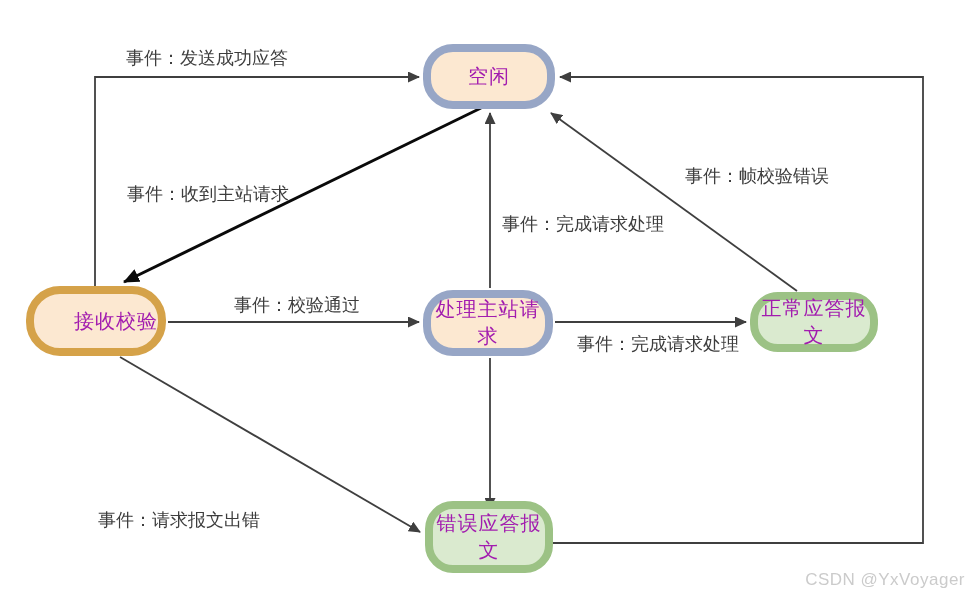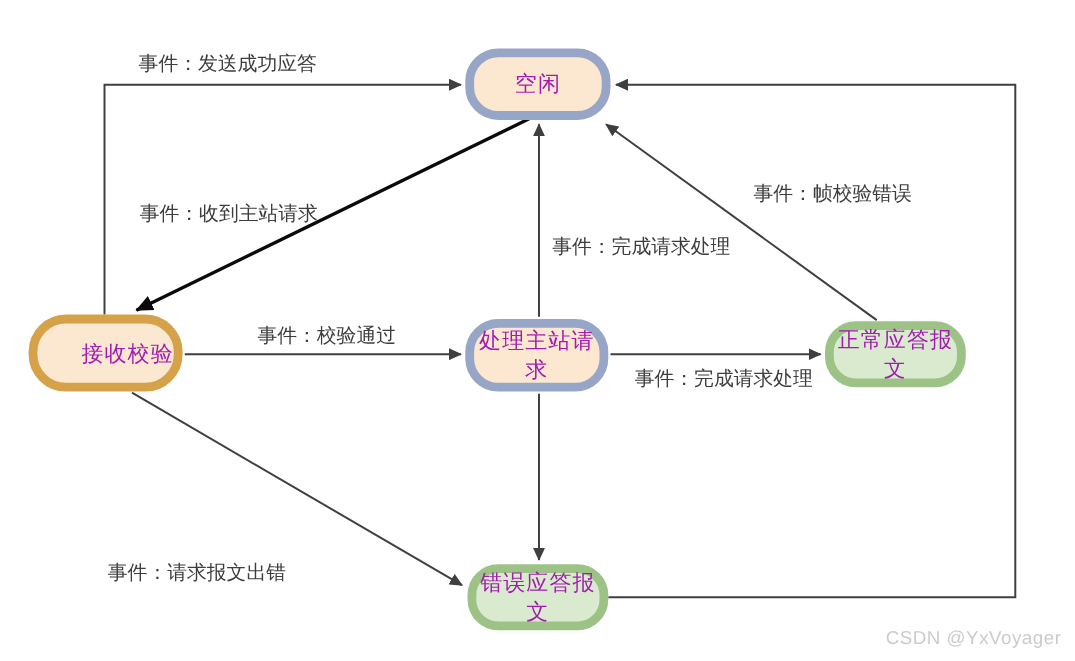--- a/index.html
+++ b/index.html
@@ -14,21 +14,21 @@
     border:8px solid #0369a1; box-sizing:border-box; text-align:center;
     letter-spacing:1px;
   }
   .node.gold  { border-color:#d5a249; }
   .node.blue  { border-color:#97a6c6; }
   .node.green { background:#daeacf; border-color:#9cc285; }
   .n-idle            { left:423px; top:44px;  width:132px; height:65px; border-radius:30px; }
   .n-receive-check   { left:26px;  top:286px; width:140px; height:70px; border-radius:34px;justify-content:flex-end; }
   .n-process-request { left:423px; top:290px; width:130px; height:66px; border-radius:30px; }
   .n-normal-response { left:750px; top:292px; width:128px; height:60px; border-radius:28px; }
-  .n-error-response  { left:425px; top:513px; width:128px; height:60px; border-radius:28px;justify-content:flex-end; }
+  .n-error-response  { left:425px; top:501px; width:128px; height:72px; border-radius:28px;justify-content:flex-end; }
   .edge-label {
     position:absolute; font-size:18px; color:#3d3d3d; white-space:nowrap;
     transform:translateX(-50%); text-align:center; line-height:1.35;
   }
   .l-frame-check-error     { left:207px; top:46px;  }
   .l-send-error-response   { left:757px; top:33px;  }
   .l-receive-master-request{ left:208px; top:182px; }
   .l-complete-broadcast    { left:583px; top:212px; }
   .l-send-success-response { left:757px; top:164px; }
   .l-check-passed          { left:297px; top:293px; }

